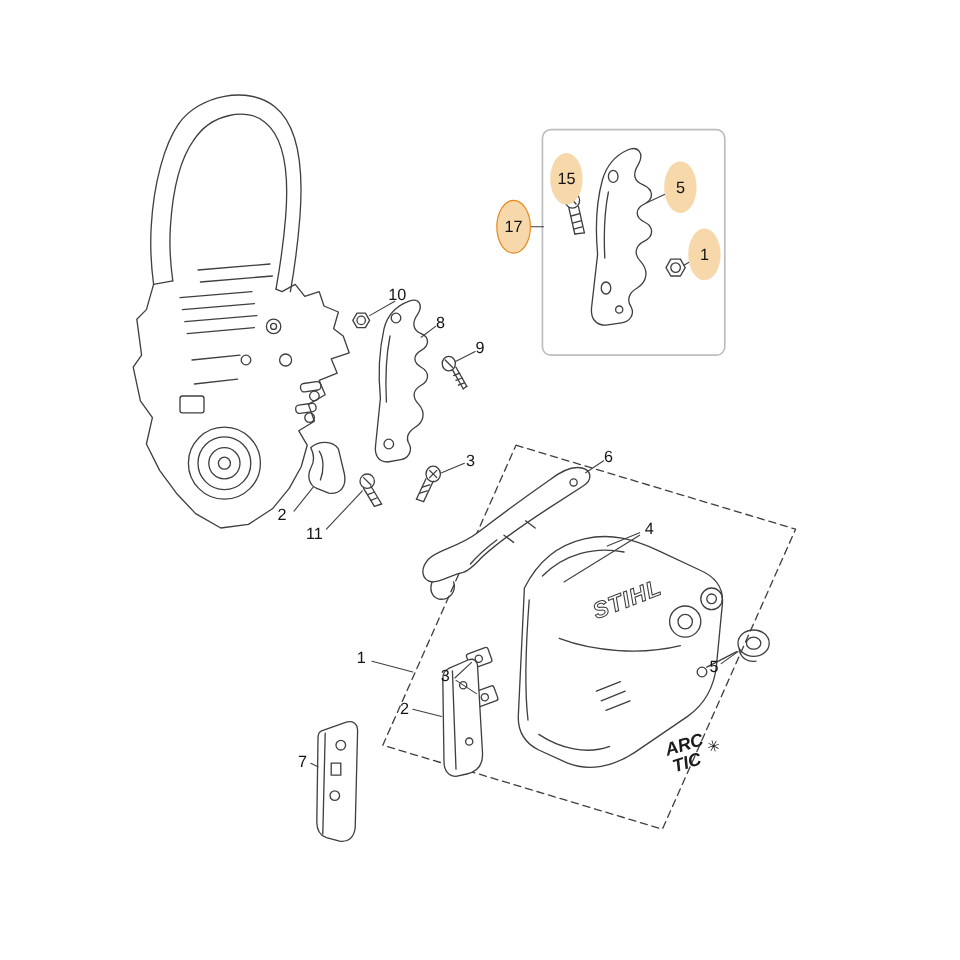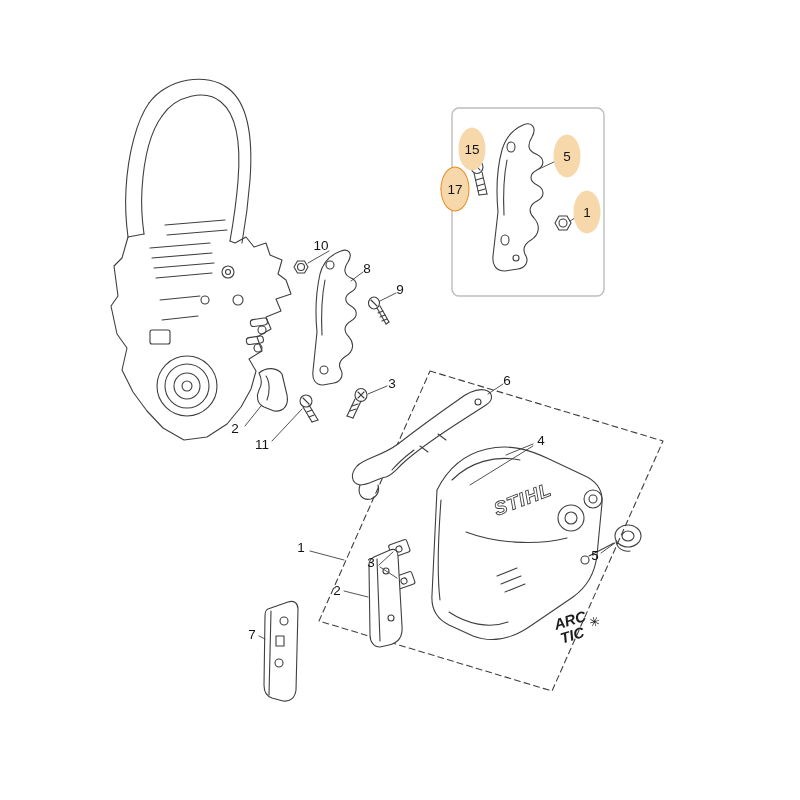--- a/index.html
+++ b/index.html
@@ -20,21 +20,21 @@
          stroke:#3f3f3f;stroke-width:.9;letter-spacing:1px;}
   .arctic{font:italic 800 15px "Liberation Sans",sans-serif;fill:#1c1c1c;stroke:none;}
   .snow{font:400 13px "DejaVu Sans",sans-serif;fill:#1c1c1c;stroke:none;}
 
   
   .callout{position:absolute;transform:translate(-50%,-50%);
            font-size:13.5px;line-height:1;color:#141414;z-index:3;
            display:flex;align-items:center;justify-content:center;}
   .callout.hl{width:27px;height:43px;border-radius:50%;
               background:var(--highlight-fill,#f7d8ab);}
-  .callout.ring{border:1.6px solid var(--highlight-ring,#e8891d);margin-left:27px;}
+  .callout.ring{border:1.6px solid var(--highlight-ring,#e8891d);}
 </style>
 </head>
 <body>
 
 <div class="stage">
 
   <svg width="800" height="800" viewBox="0 0 800 800" class="art">
 
     <g>
       <path d="M149,103 C166,79 207,71 229,89 C248,104 253,139 250,180 C248,206 245,226 242,243"></path>
@@ -234,21 +234,21 @@
 
   <div class="callout" style="left:301px;top:548px">1</div>
   <div class="callout" style="left:337px;top:591px">2</div>
   <div class="callout" style="left:371px;top:563px">3</div>
   <div class="callout" style="left:541px;top:441px">4</div>
   <div class="callout" style="left:595px;top:556px">5</div>
   <div class="callout" style="left:507px;top:381px">6</div>
   <div class="callout" style="left:252px;top:635px">7</div>
   <div class="callout" style="left:367px;top:269px">8</div>
   <div class="callout" style="left:400px;top:290px">9</div>
-  <div class="callout" style="left:321px;top:246px">10</div>
+  <div class="callout" style="left:331px;top:246px">10</div>
   <div class="callout" style="left:392px;top:384px">3</div>
   <div class="callout" style="left:235px;top:429px">2</div>
   <div class="callout" style="left:262px;top:445px">11</div>
   <div class="callout hl" style="left:567px;top:156px">5</div>
   <div class="callout hl" style="left:472px;top:149px">15</div>
   <div class="callout hl" style="left:587px;top:212px">1</div>
   <div class="callout hl ring" style="left:428px;top:189px">17</div>
 </div>
 
 </body></html>

